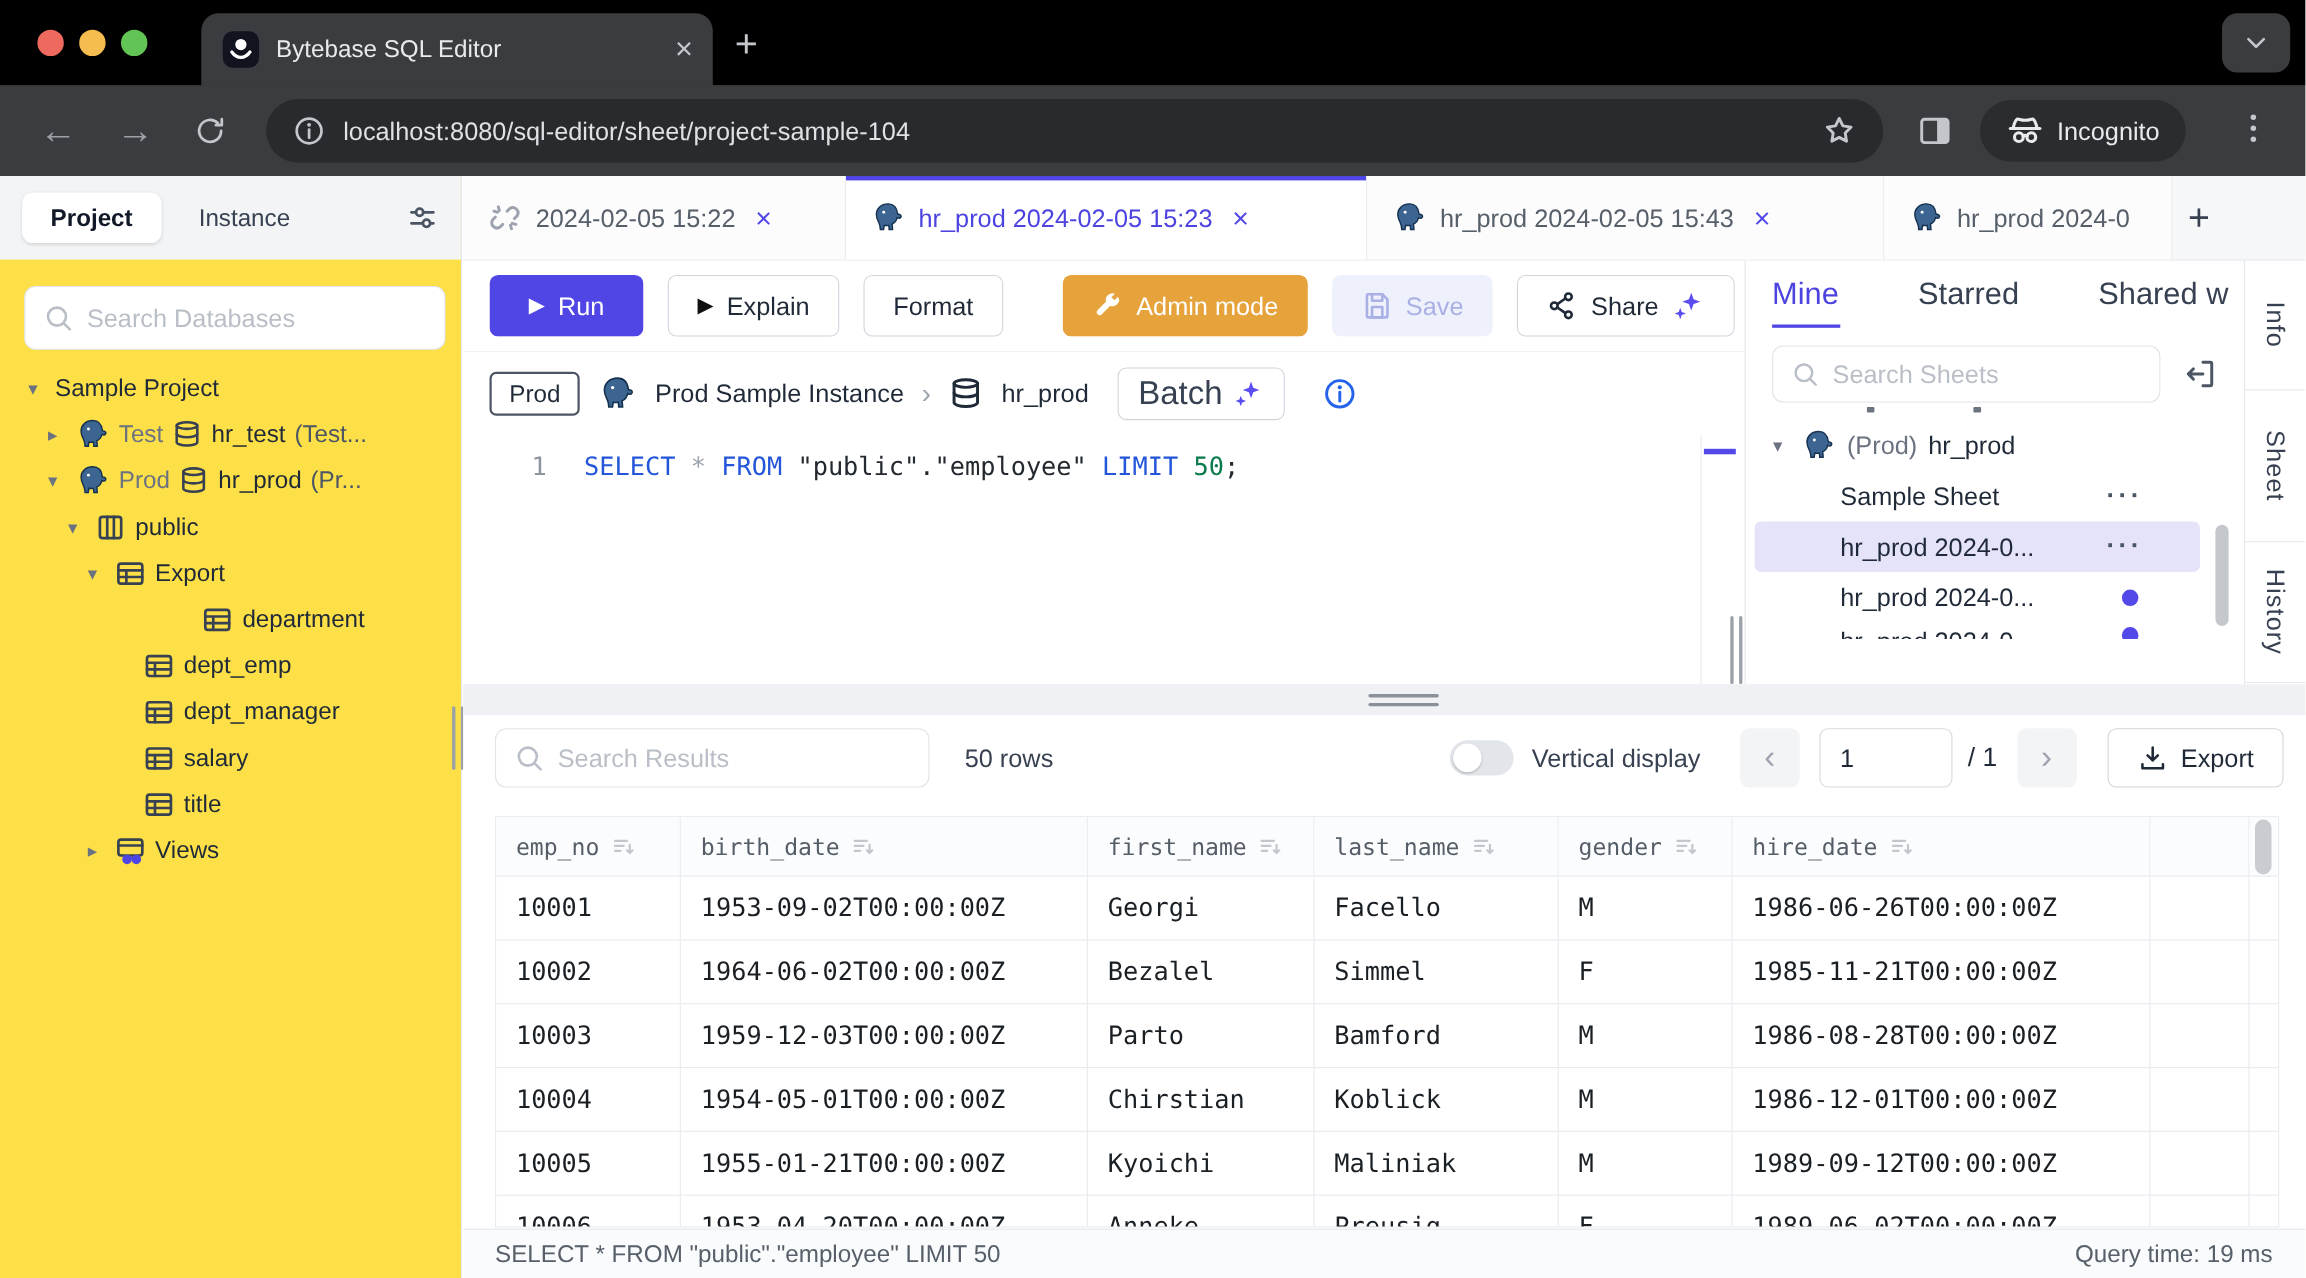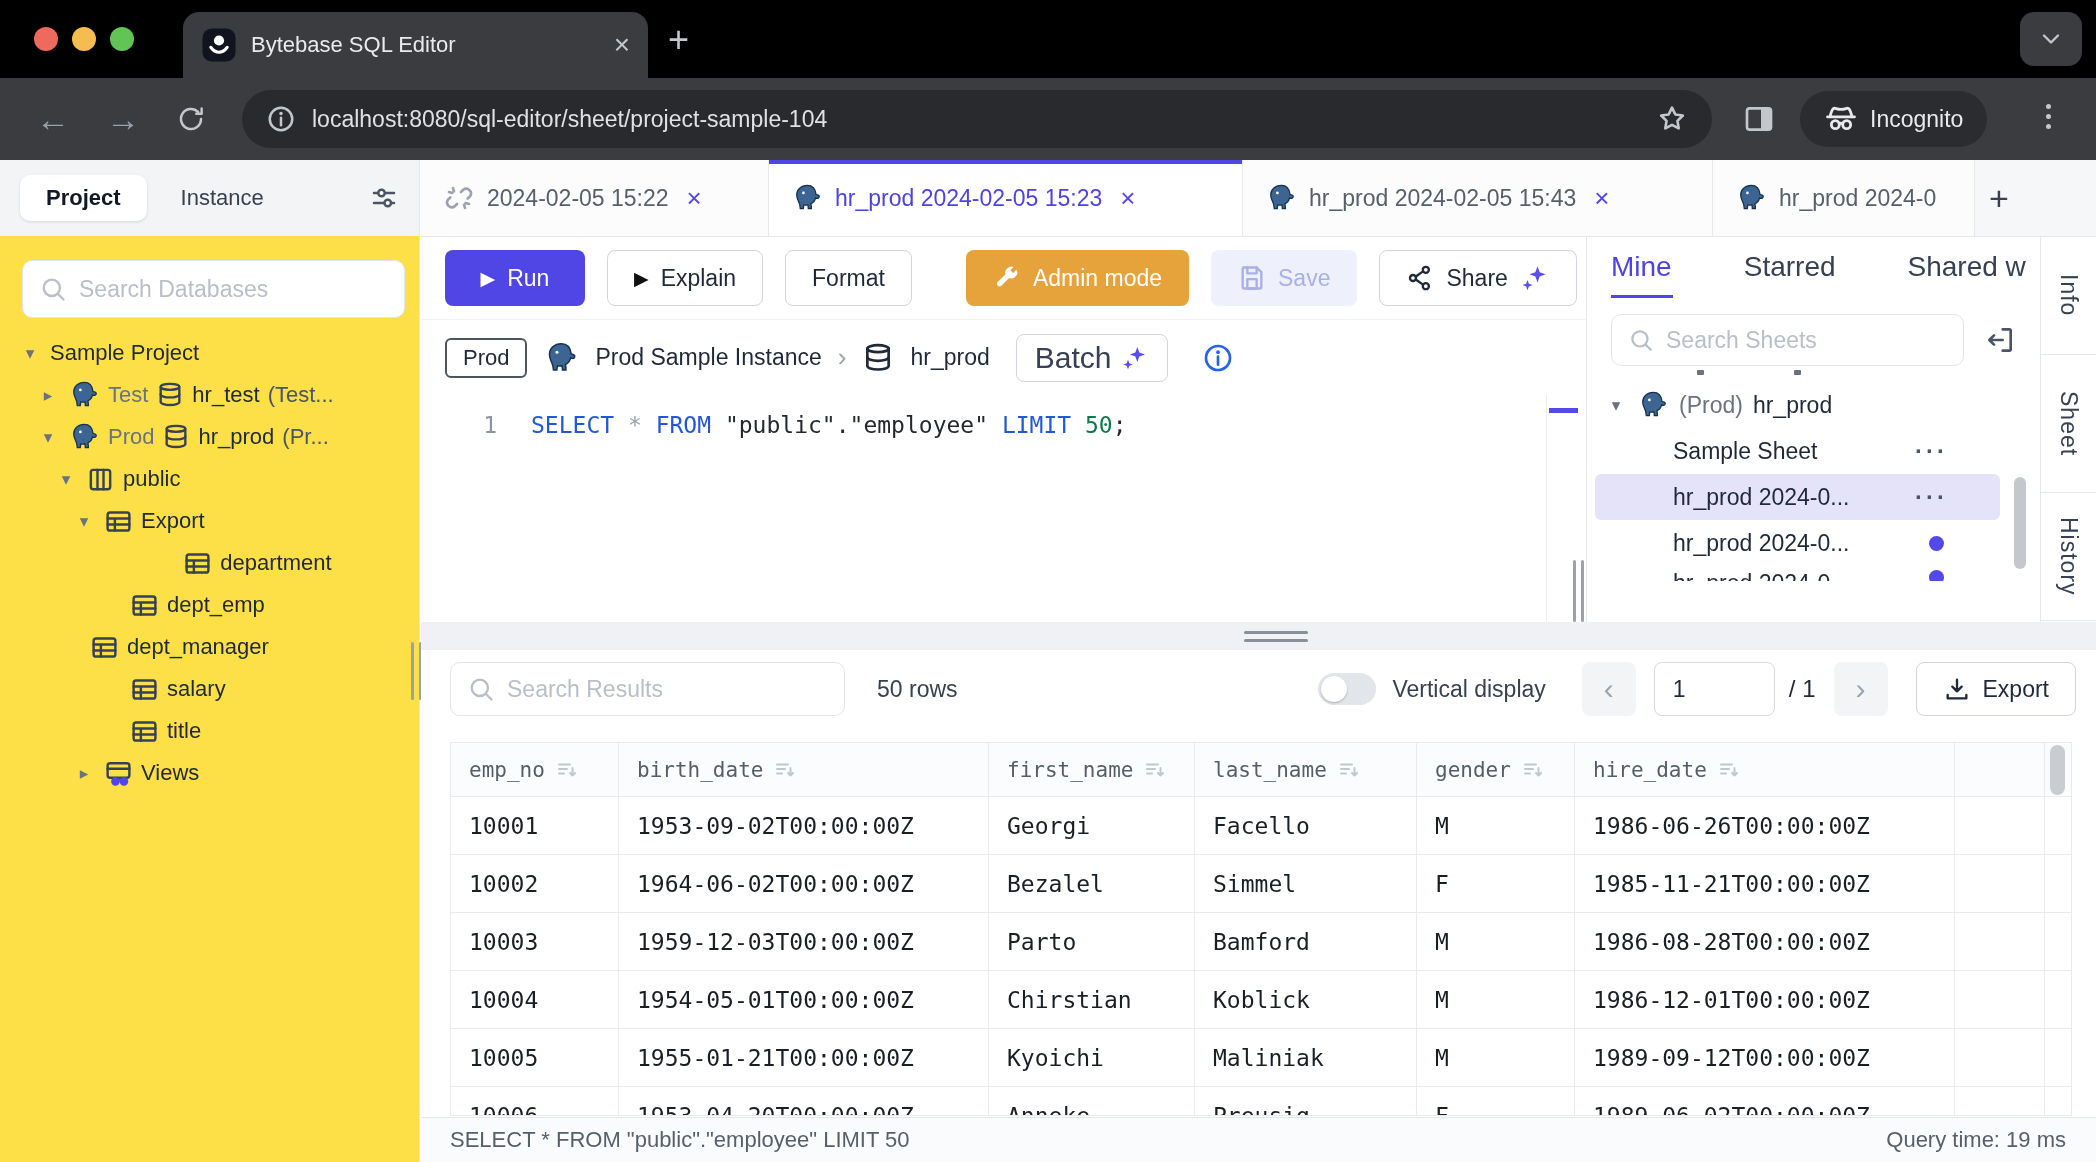--- a/index.html
+++ b/index.html
@@ -353,21 +353,21 @@
           <div class="trow" style="padding-left: 98px;">
             <span class="arrow"></span>
             <span class="ic tic">
               <svg viewBox="0 0 24 24" fill="none" stroke="currentColor" stroke-width="2" stroke-linecap="round" stroke-linejoin="round">
                 <rect x="3" y="4.5" width="18" height="15" rx="2"></rect>
                 <path d="M3 9.5h18M3 14.5h18M9 9.5v10"></path>
               </svg>
             </span>
             <span>dept_emp</span>
           </div>
-          <div class="trow" style="padding-left: 58px;">
+          <div class="trow" style="padding-left: 98px;">
             <span class="arrow"></span>
             <span class="ic tic">
               <svg viewBox="0 0 24 24" fill="none" stroke="currentColor" stroke-width="2" stroke-linecap="round" stroke-linejoin="round">
                 <rect x="3" y="4.5" width="18" height="15" rx="2"></rect>
                 <path d="M3 9.5h18M3 14.5h18M9 9.5v10"></path>
               </svg>
             </span>
             <span>dept_manager</span>
           </div>
           <div class="trow" style="padding-left: 98px;">

